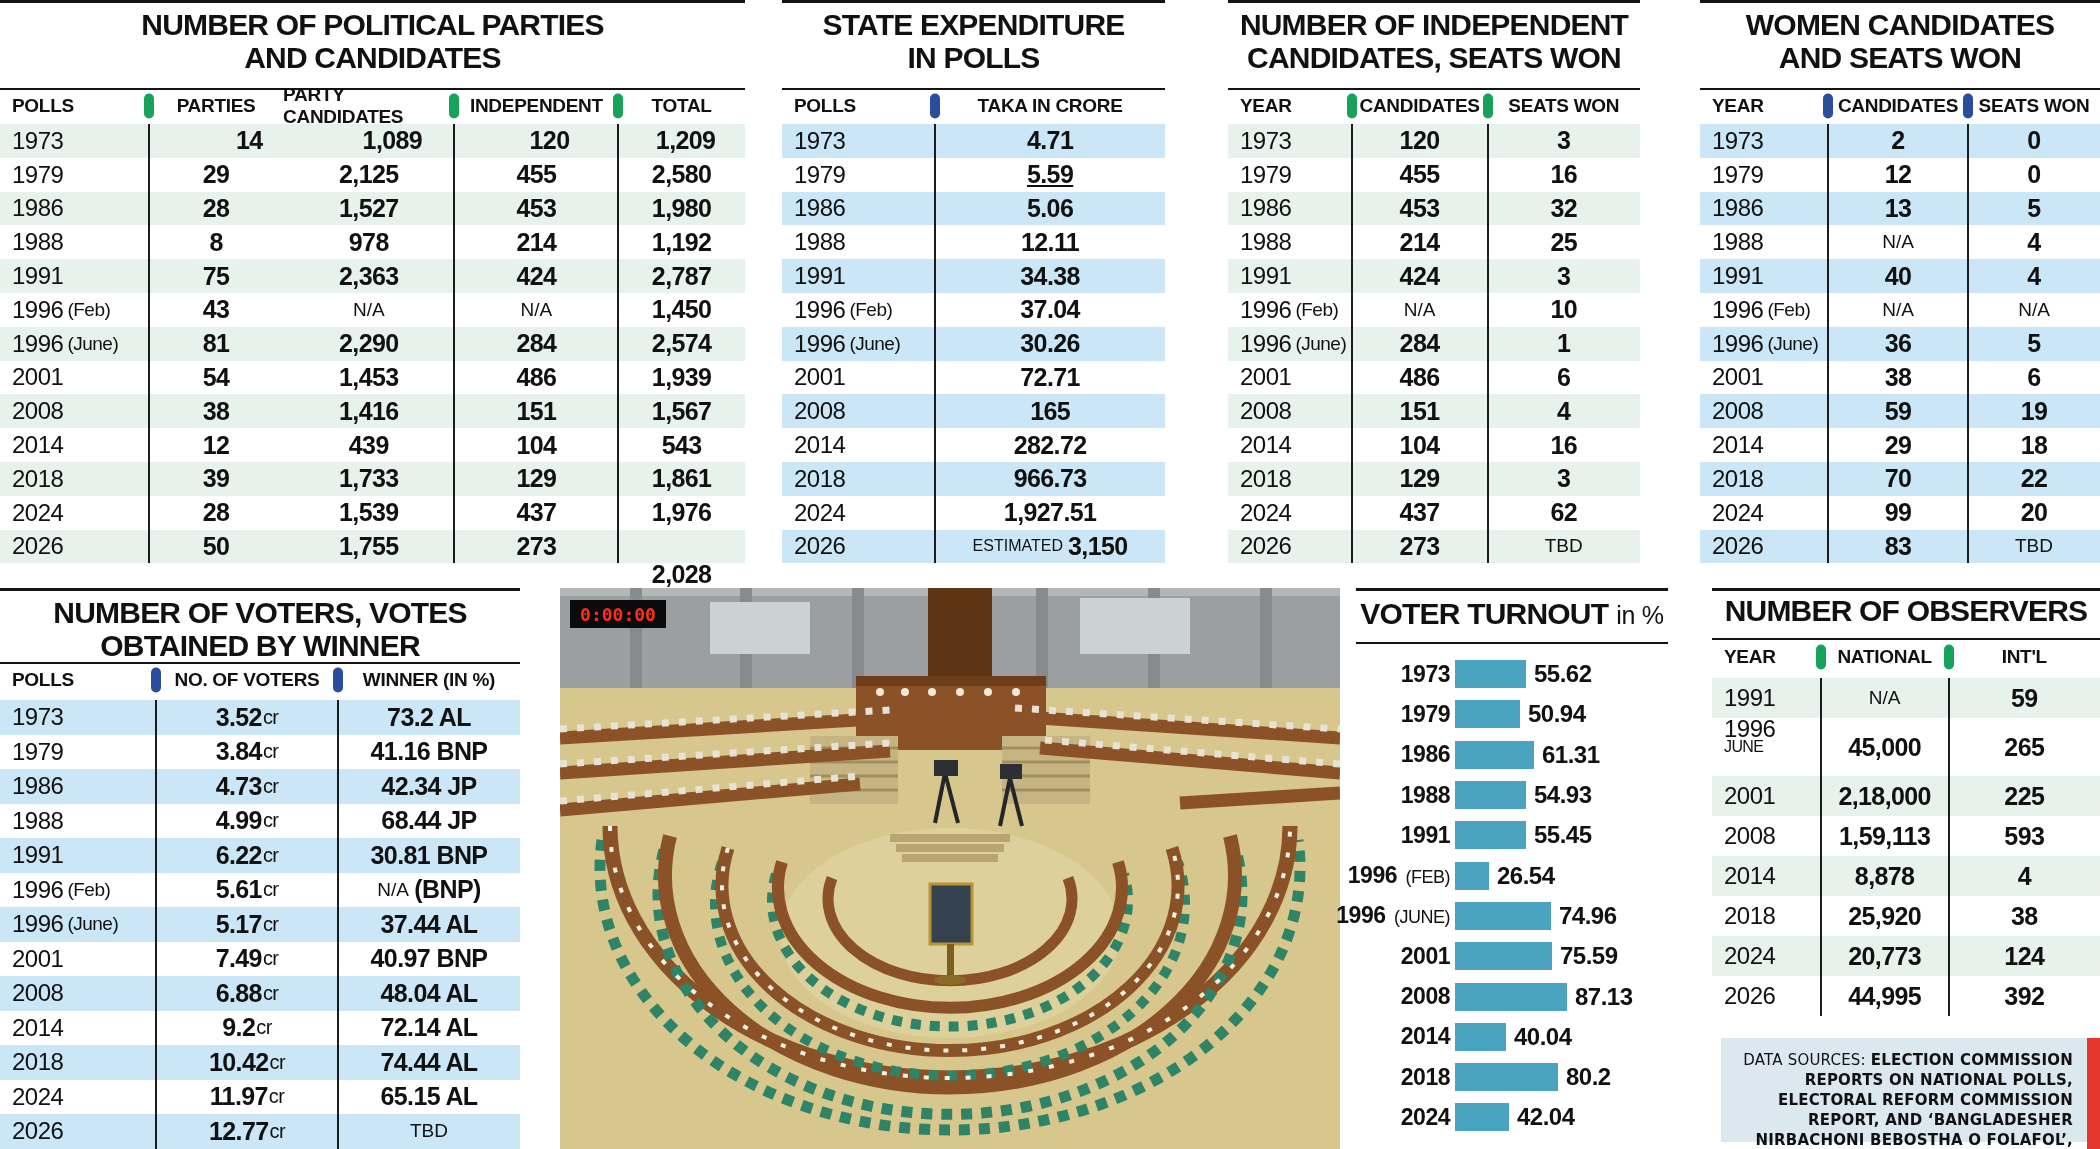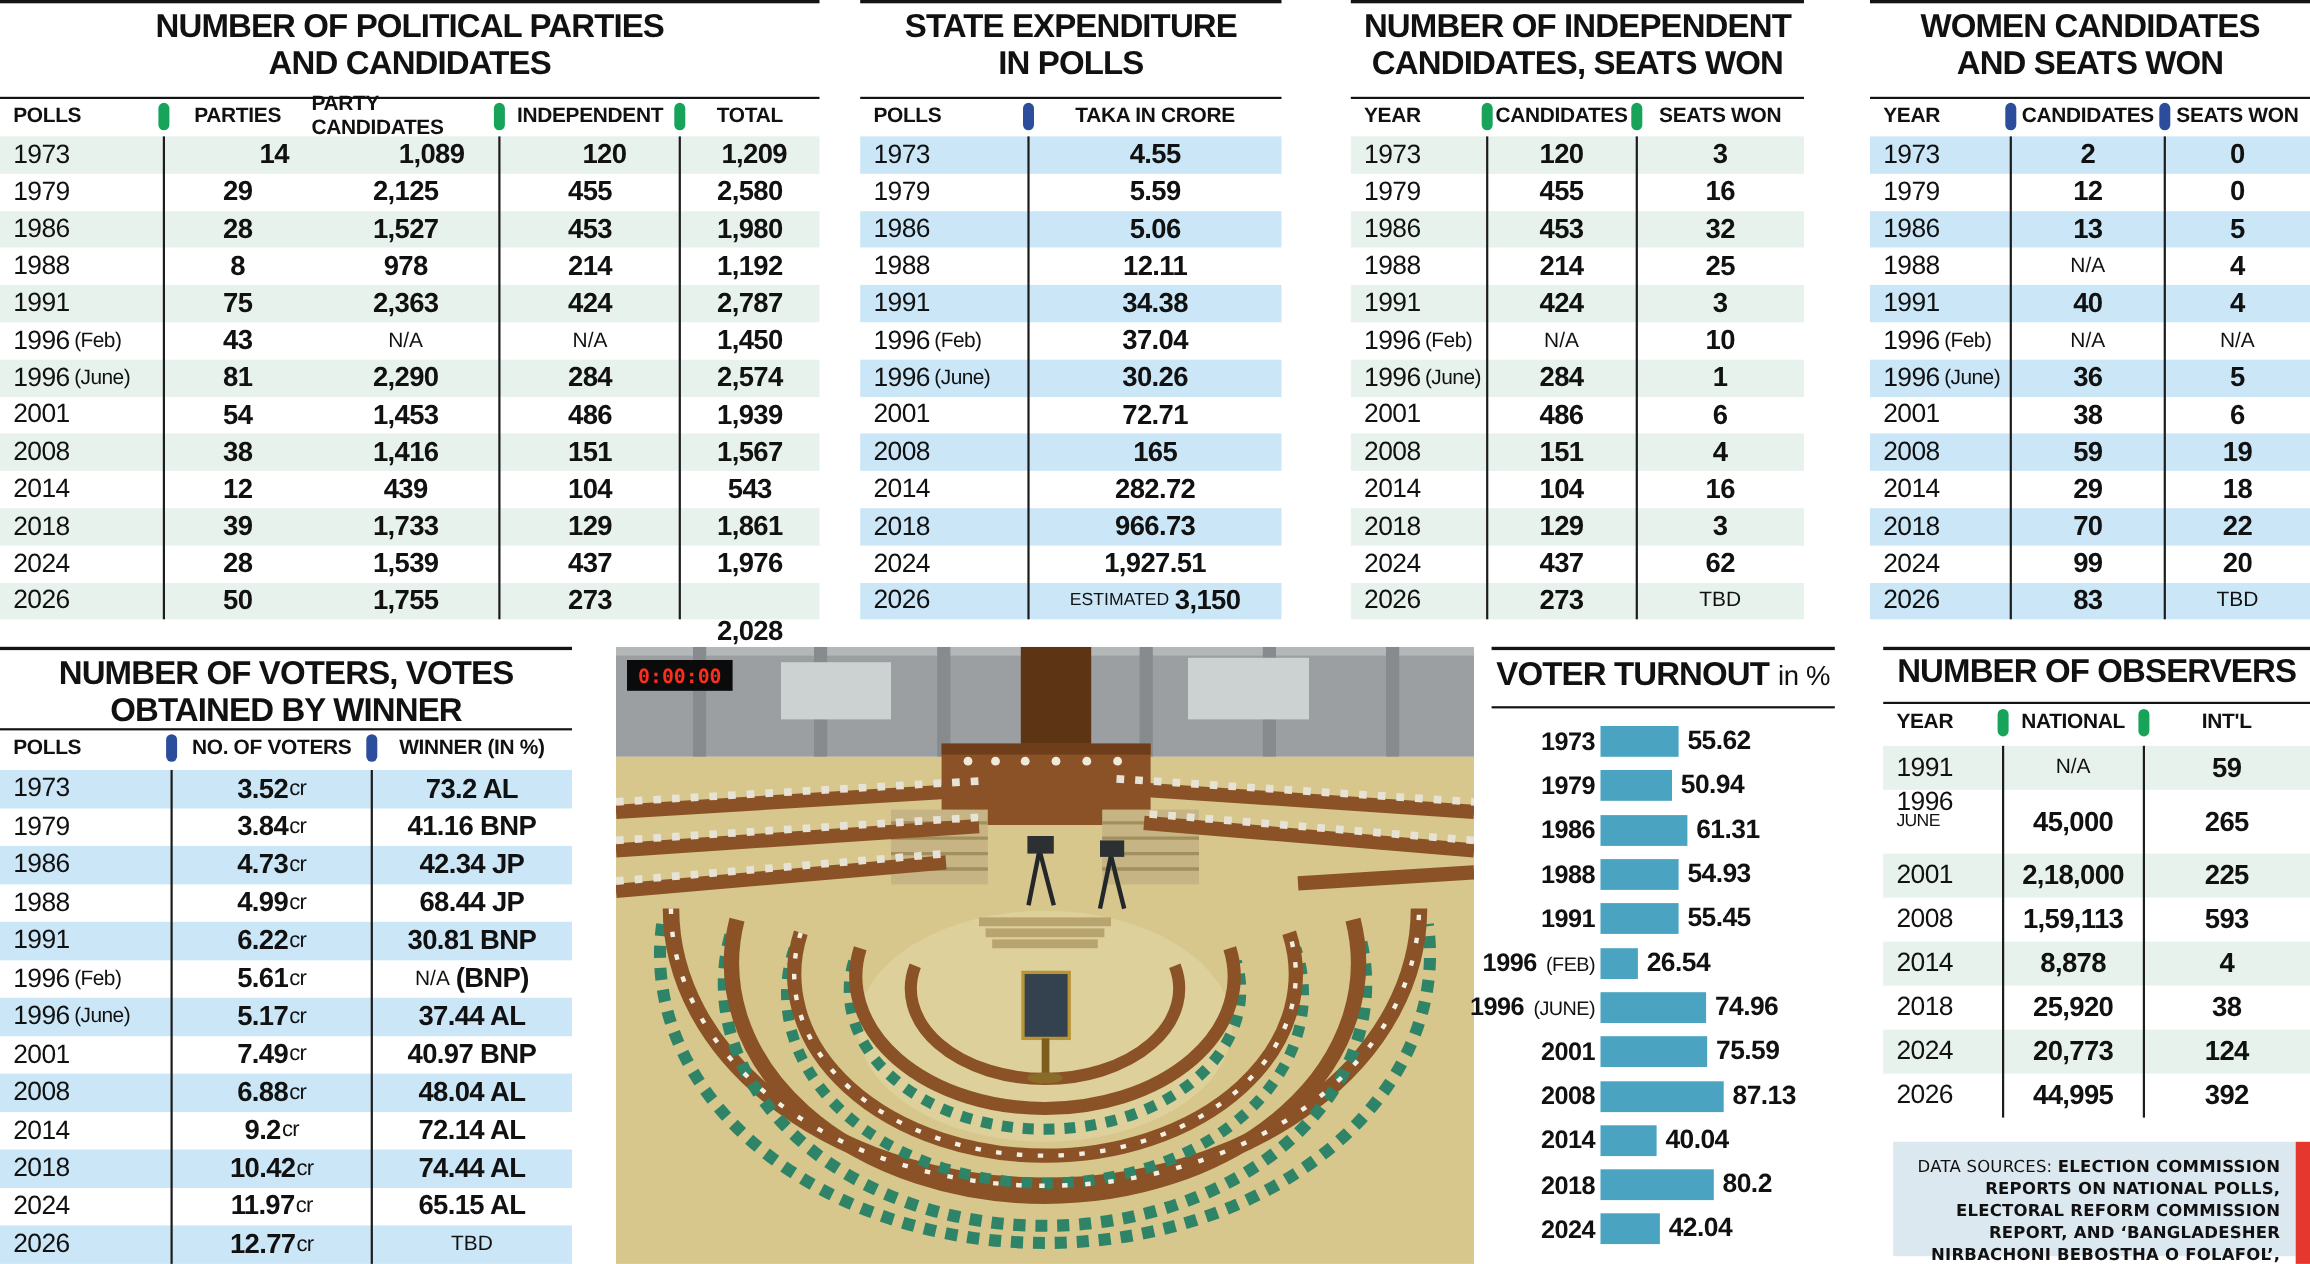--- a/index.html
+++ b/index.html
@@ -196,25 +196,25 @@
           <span>POLLS</span>
         </div>
         <div class="hcell" style="width: 60%;">
           <span>TAKA IN CRORE</span>
           <span class="marker" style="left: -5px; background: rgb(43, 77, 156);"></span>
         </div>
       </div>
       <div class="rows" style="top: 124px; height: 439.4px;">
         <div class="trow" style="top: 0px; height: 33.8px; background: rgb(203, 231, 247);">
           <div class="tcell first yr" style="width: 40%;">1973</div>
-          <div class="tcell" style="width: 60%;">4.55</div>
+          <div class="tcell" style="width: 60%;">4.71</div>
         </div>
         <div class="trow" style="top: 33.8px; height: 33.8px;">
           <div class="tcell first yr" style="width: 40%;">1979</div>
-          <div class="tcell" style="width: 60%;">5.59</div>
+          <div class="tcell" style="width: 60%; text-decoration: underline;">5.59</div>
         </div>
         <div class="trow" style="top: 67.6px; height: 33.8px; background: rgb(203, 231, 247);">
           <div class="tcell first yr" style="width: 40%;">1986</div>
           <div class="tcell" style="width: 60%;">5.06</div>
         </div>
         <div class="trow" style="top: 101.4px; height: 33.8px;">
           <div class="tcell first yr" style="width: 40%;">1988</div>
           <div class="tcell" style="width: 60%;">12.11</div>
         </div>
         <div class="trow" style="top: 135.2px; height: 33.8px; background: rgb(203, 231, 247);">

